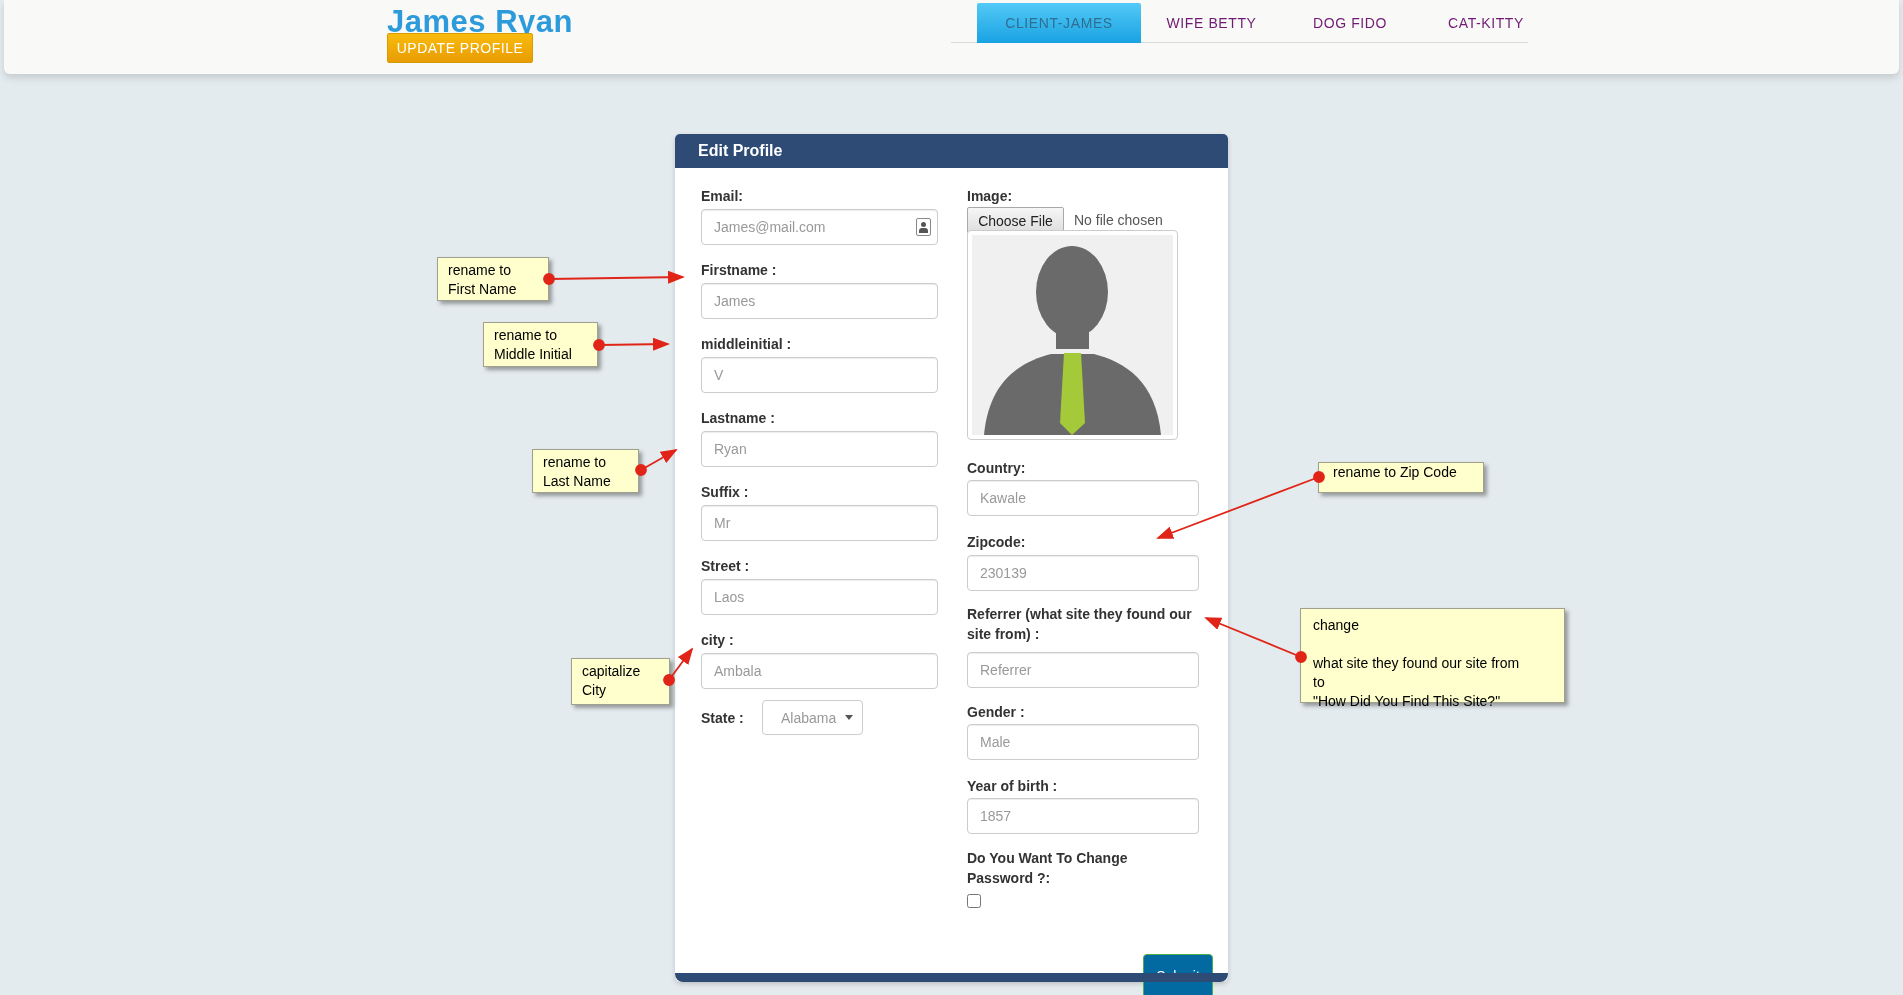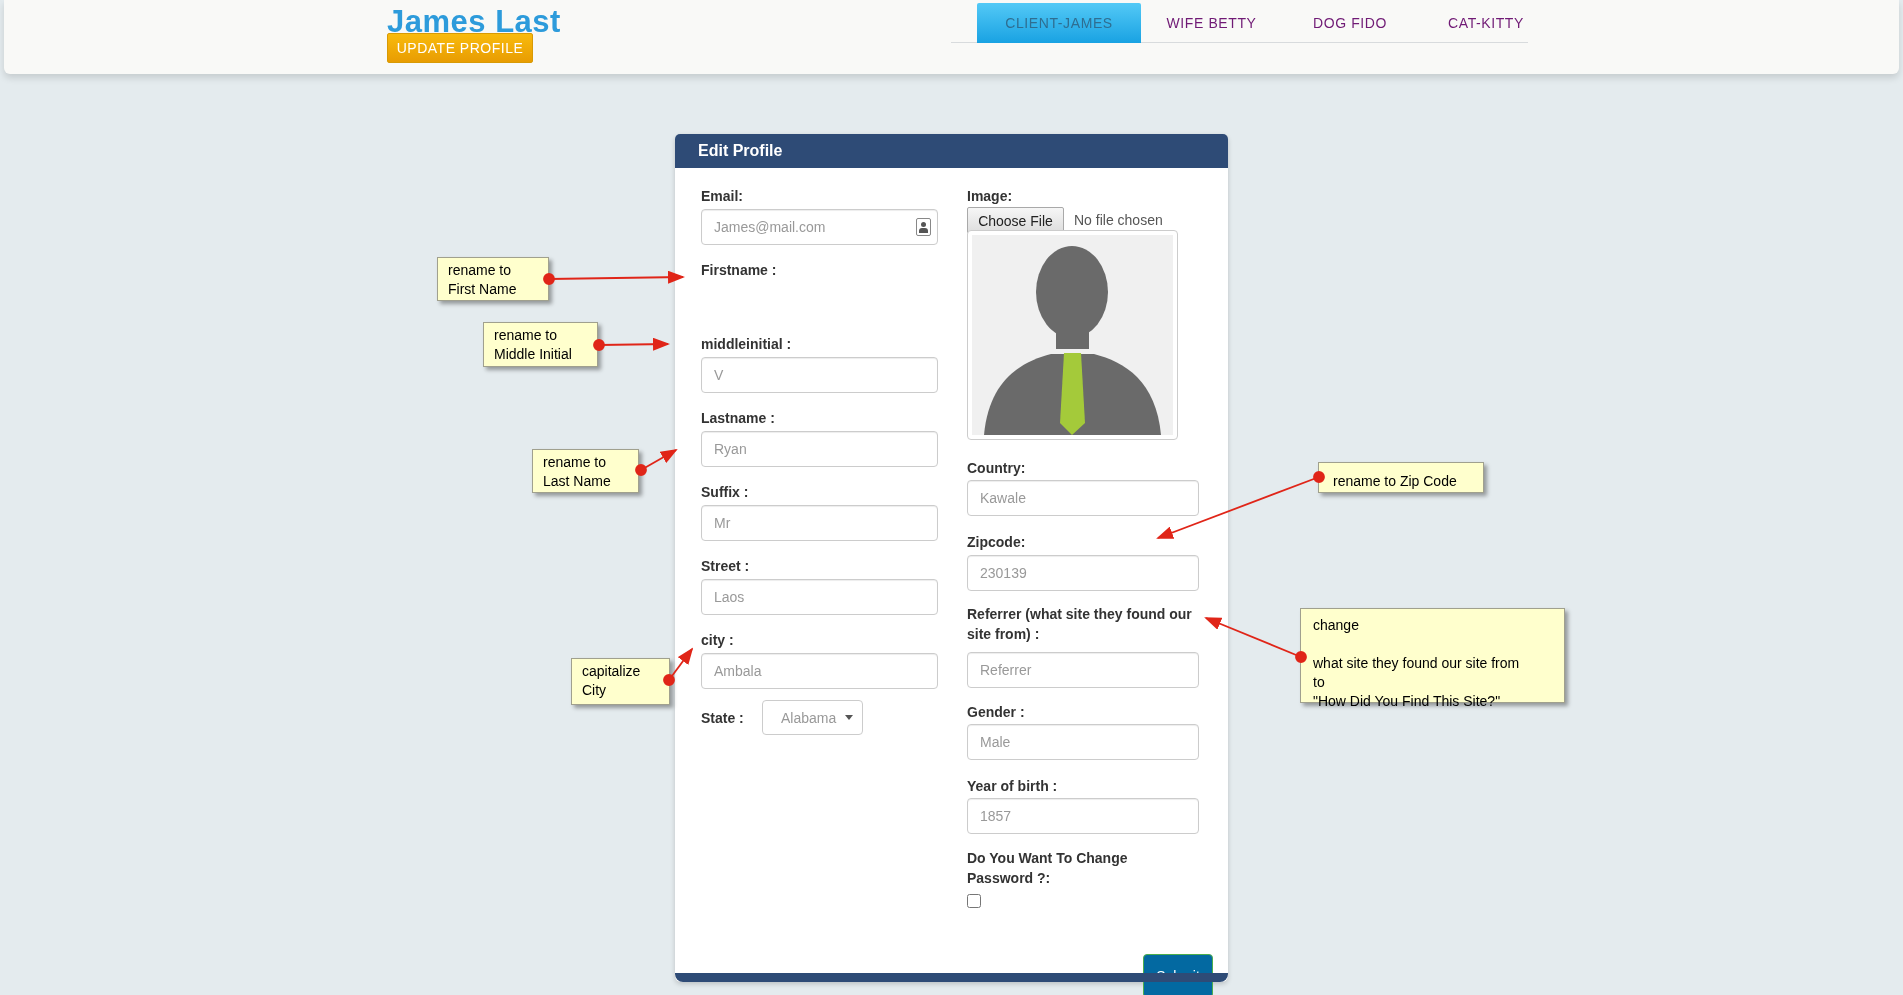--- a/index.html
+++ b/index.html
@@ -134,33 +134,33 @@
   .note{
     position:absolute; background:#ffffcd; border:1px solid #a0a08e;
     box-shadow:3px 3px 4px rgba(0,0,0,0.35);
     font-size:14px; line-height:19px; color:#000;
     padding:3px 10px; white-space:pre-line;
   }
   .note.n1{ left:437px; top:257px; width:112px; height:44px; }
   .note.n2{ left:483px; top:322px; width:115px; height:45px; }
   .note.n3{ left:532px; top:449px; width:107px; height:44px; }
   .note.n4{ left:571px; top:658px; width:99px; height:47px; }
-  .note.n5{ left:1318px; top:462px; width:166px; height:31px; padding:9px 14px; }
+  .note.n5{ left:1318px; top:462px; width:166px; height:31px; padding:0 14px; }
   .note.n6{ left:1300px; top:608px; width:265px; height:95px; padding:7px 12px; }
 
   .arrows{ position:absolute; left:0; top:0; width:1903px; height:995px;
     pointer-events:none; z-index:30; }
 </style>
 </head>
 <body>
 
 <div id="page">
 
   <div class="app-header">
-    <div class="page-title">James Last</div>
+    <div class="page-title">James Ryan</div>
     <button class="update-btn">UPDATE PROFILE</button>
     <div class="tab-line"></div>
     <div class="tab-bar">
       <div class="tab t0 active">CLIENT-JAMES</div>
       <div class="tab t1">WIFE BETTY</div>
       <div class="tab t2">DOG FIDO</div>
       <div class="tab t3">CAT-KITTY</div>
     </div>
   </div>
 
@@ -170,20 +170,21 @@
     <div class="flabel col-l" style="top:52px">Email:</div>
     <div style="position:absolute; left:26px; top:75px; width:237px;">
       <input class="finput" style="position: static; width: 237px;" value="James@mail.com">
       <span class="contact-icon">
           <span class="head"></span>
           <span class="bod"></span>
         </span>
     </div>
 
     <div class="flabel col-l" style="top:126px">Firstname :</div>
+    <input class="finput col-l" style="top: 149px;" value="James">
 
     <div class="flabel col-l" style="top:200px">middleinitial :</div>
     <input class="finput col-l" style="top: 223px;" value="V">
 
     <div class="flabel col-l" style="top:274px">Lastname :</div>
     <input class="finput col-l" style="top: 297px;" value="Ryan">
 
     <div class="flabel col-l" style="top:348px">Suffix :</div>
     <input class="finput col-l" style="top: 371px;" value="Mr">
 

